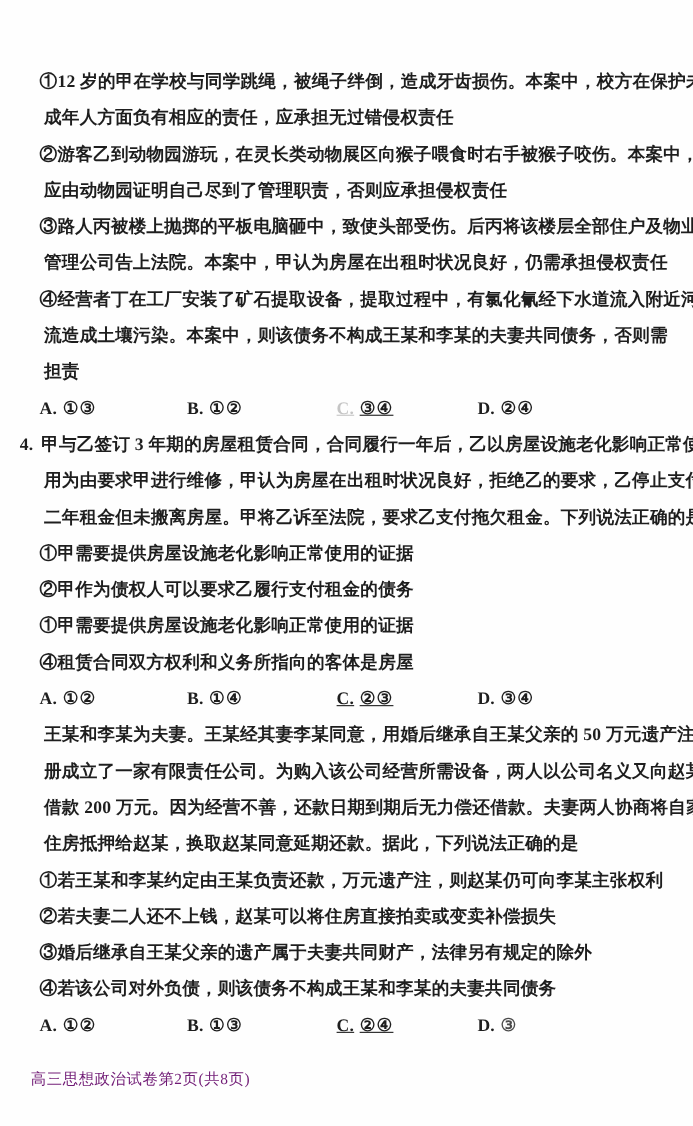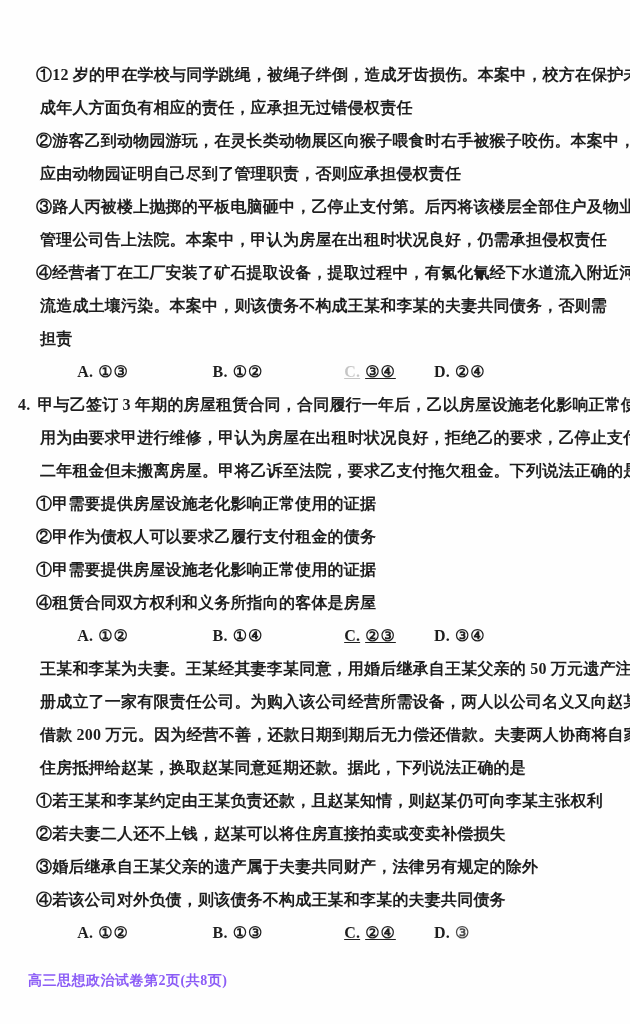--- a/index.html
+++ b/index.html
@@ -20,50 +20,50 @@
     height: 33px;
     line-height: 33px;
     font-size: 16px;
     letter-spacing: 0.2px;
   }
   .ind0 { padding-left: 36px; }   
   .ind1 { padding-left: 40px; }   
   .ind2 { padding-left: 40px; }   
   .qline { padding-left: 18px; text-align: right; }
   .qnum { margin-right: 7px; }
-  .opts { display: flex; text-align: center; }
+  .opts { display: flex; }
   .opt { display: inline-block; }
   .opt-a { width: 134px; }
   .opt-b { width: 136px; }
   .opt-c { width: 128px; text-decoration: underline; }
   .optlabel { margin-right: 5px; }
   .optnums { letter-spacing: 1px; }
   .faint { opacity: 0.25; }         
   .smudge { opacity: 0.8; filter: blur(0.4px); } 
   .footer {
     position: absolute;
     left: 28px;
     top: 972px;
     font-size: 14px;
-    font-weight: 700;
+    font-weight: 400;
     letter-spacing: 0.5px;
-    color: #8b5cf6;
+    color: #701a75;
   }
 </style>
 </head>
 <body>
 
 <div class="page">
 
   <div>
     <div class="tline ind0">①12 岁的甲在学校与同学跳绳，被绳子绊倒，造成牙齿损伤。本案中，校方在保护未</div>
     <div class="tline ind1">成年人方面负有相应的责任，应承担无过错侵权责任</div>
     <div class="tline ind0">②游客乙到动物园游玩，在灵长类动物展区向猴子喂食时右手被猴子咬伤。本案中，</div>
     <div class="tline ind1">应由动物园证明自己尽到了管理职责，否则应承担侵权责任</div>
-    <div class="tline ind0">③路人丙被楼上抛掷的平板电脑砸中，乙停止支付第。后丙将该楼层全部住户及物业</div>
+    <div class="tline ind0">③路人丙被楼上抛掷的平板电脑砸中，致使头部受伤。后丙将该楼层全部住户及物业</div>
     <div class="tline ind1">管理公司告上法院。本案中，甲认为房屋在出租时状况良好，仍需承担侵权责任</div>
     <div class="tline ind0">④经营者丁在工厂安装了矿石提取设备，提取过程中，有氯化氰经下水道流入附近河</div>
     <div class="tline ind1">流造成土壤污染。本案中，则该债务不构成王某和李某的夫妻共同债务，否则需</div>
     <div class="tline ind1">担责</div>
     <div class="tline ind0 opts">
       <span class="opt opt-a"><span class="optlabel">A.</span><span class="optnums">①③</span></span>
       <span class="opt opt-b"><span class="optlabel">B.</span><span class="optnums">①②</span></span>
       <span class="opt opt-c"><span class="optlabel faint">C.</span><span class="optnums">③④</span></span>
       <span class="opt"><span class="optlabel">D.</span><span class="optnums">②④</span></span>
     </div>
@@ -83,21 +83,21 @@
       <span class="opt opt-c"><span class="optlabel">C.</span><span class="optnums">②③</span></span>
       <span class="opt"><span class="optlabel">D.</span><span class="optnums">③④</span></span>
     </div>
   </div>
 
   <div>
     <div class="tline ind2">王某和李某为夫妻。王某经其妻李某同意，用婚后继承自王某父亲的 50 万元遗产注</div>
     <div class="tline ind2">册成立了一家有限责任公司。为购入该公司经营所需设备，两人以公司名义又向赵某</div>
     <div class="tline ind2">借款 200 万元。因为经营不善，还款日期到期后无力偿还借款。夫妻两人协商将自家</div>
     <div class="tline ind2">住房抵押给赵某，换取赵某同意延期还款。据此，下列说法正确的是</div>
-    <div class="tline ind0">①若王某和李某约定由王某负责还款，且赵某知情，则赵某仍可向李某主张权利</div>
+    <div class="tline ind0">①若王某和李某约定由王某负责还款，万元遗产注，则赵某仍可向李某主张权利</div>
     <div class="tline ind0">②若夫妻二人还不上钱，赵某可以将住房直接拍卖或变卖补偿损失</div>
     <div class="tline ind0">③婚后继承自王某父亲的遗产属于夫妻共同财产，法律另有规定的除外</div>
     <div class="tline ind0">④若该公司对外负债，则该债务不构成王某和李某的夫妻共同债务</div>
     <div class="tline ind0 opts">
       <span class="opt opt-a"><span class="optlabel">A.</span><span class="optnums">①②</span></span>
       <span class="opt opt-b"><span class="optlabel">B.</span><span class="optnums">①③</span></span>
       <span class="opt opt-c"><span class="optlabel">C.</span><span class="optnums">②④</span></span>
       <span class="opt"><span class="optlabel">D.</span><span class="optnums smudge">③</span></span>
     </div>
   </div>

